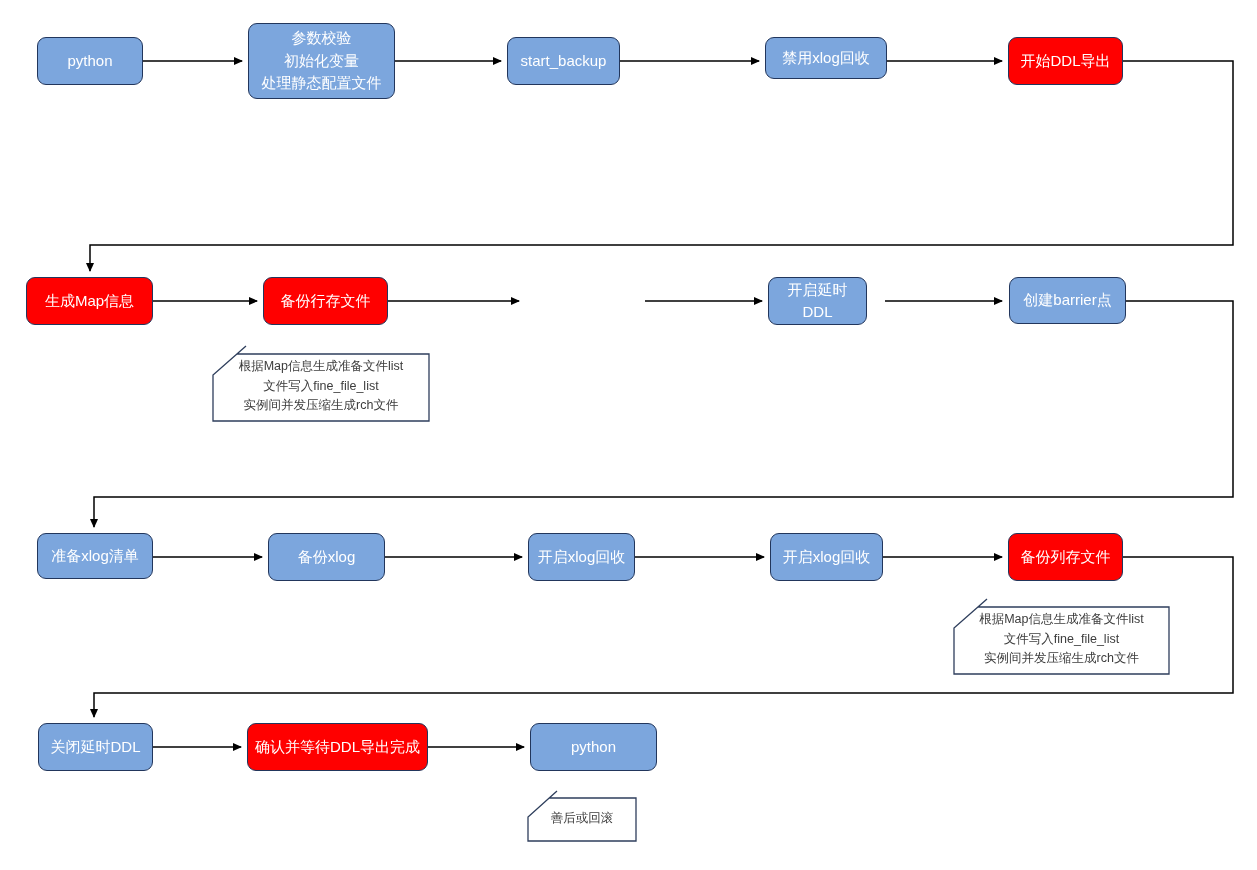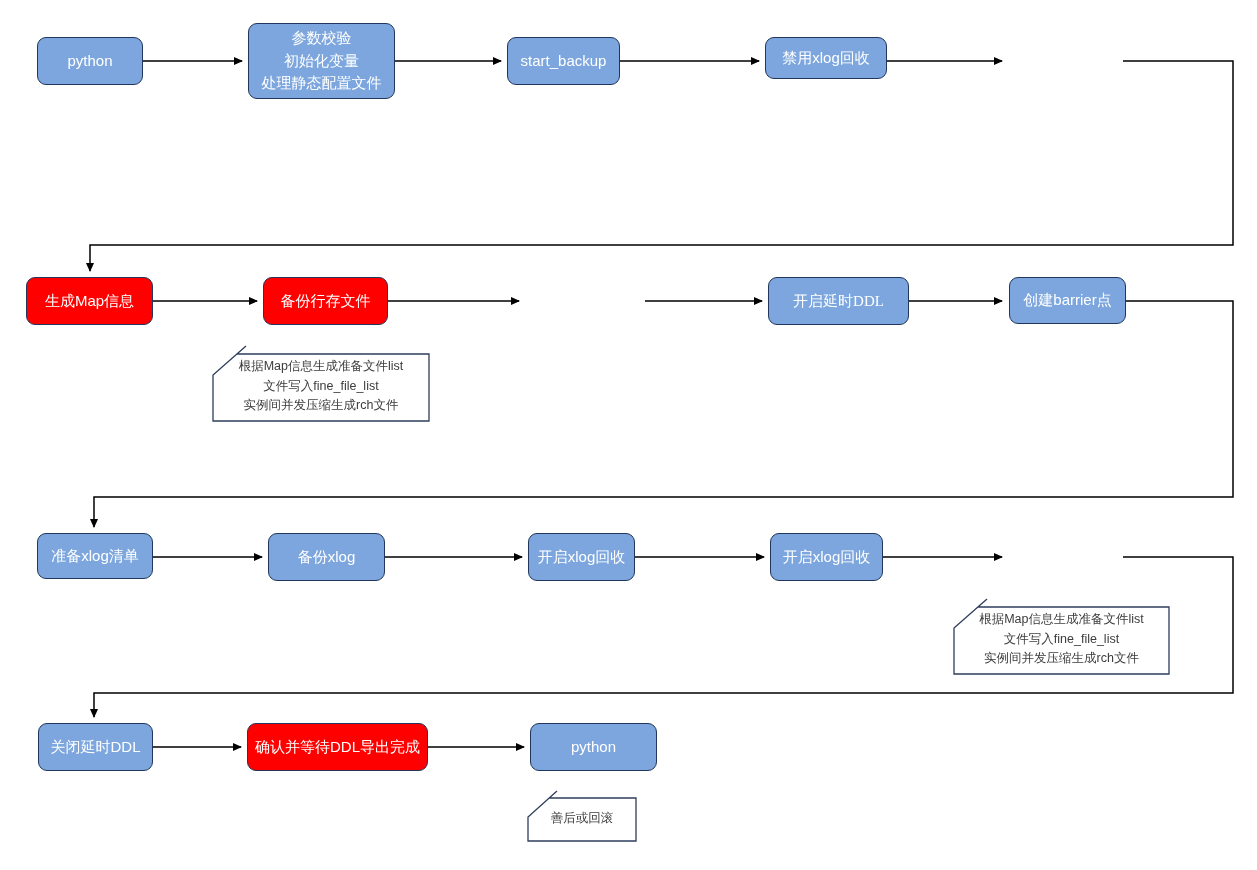--- a/index.html
+++ b/index.html
@@ -69,40 +69,42 @@
       <path d="M428 747 H524" marker-end="url(#arrow)"></path>
     </g>
   </svg>
 
   <div class="node blue" style="left:37px;top:37px;width:106px;height:48px;">python</div>
   <div class="node blue" style="left:248px;top:23px;width:147px;height:76px;">参数校验
 初始化变量
 处理静态配置文件</div>
   <div class="node blue" style="left:507px;top:37px;width:113px;height:48px;">start_backup</div>
   <div class="node blue" style="left:765px;top:37px;width:122px;height:42px;">禁用xlog回收</div>
+  <div class="node red" style="left:1008px;top:37px;width:115px;height:48px;">开始DDL导出</div>
 
 
   <div class="node red" style="left:26px;top:277px;width:127px;height:48px;">生成Map信息</div>
   <div class="node red" style="left:263px;top:277px;width:125px;height:48px;">备份行存文件</div>
-  <div class="node blue" style="left:768px;top:277px;width:141px;height:48px;font-family:Liberation Serif, serif;">开启延时DDL</div>
+  <div class="node blue" style="left:768px;top:277px;width:99px;height:48px;">开启延时DDL</div>
   <div class="node blue" style="left:972px;top:277px;width:117px;height:47px;margin-left:37px;">创建barrier点</div>
 
   <div class="note" style="left:212px;top:345px;width:218px;height:77px;">
     <svg width="218" height="77" viewBox="0 0 218 77" xmlns="http://www.w3.org/2000/svg">
       <path d="M34 1 L1 30 L1 76 L217 76 L217 9 L24.9 9" fill="#ffffff" stroke="#2E3E5C" stroke-width="1.3"></path>
     </svg>
     <div class="note-text">根据Map信息生成准备文件list
 文件写入fine_file_list
 实例间并发压缩生成rch文件</div>
   </div>
 
   <div class="node blue" style="left:37px;top:533px;width:116px;height:46px;">准备xlog清单</div>
   <div class="node blue" style="left:268px;top:533px;width:117px;height:48px;">备份xlog</div>
   <div class="node blue" style="left:528px;top:533px;width:107px;height:48px;">开启xlog回收</div>
   <div class="node blue" style="left:770px;top:533px;width:113px;height:48px;">开启xlog回收</div>
+  <div class="node red" style="left:1008px;top:533px;width:115px;height:48px;">备份列存文件</div>
 
   <div class="note" style="left:953px;top:598px;width:217px;height:77px;">
     <svg width="217" height="77" viewBox="0 0 217 77" xmlns="http://www.w3.org/2000/svg">
       <path d="M34 1 L1 30 L1 76 L216 76 L216 9 L24.9 9" fill="#ffffff" stroke="#2E3E5C" stroke-width="1.3"></path>
     </svg>
     <div class="note-text">根据Map信息生成准备文件list
 文件写入fine_file_list
 实例间并发压缩生成rch文件</div>
   </div>
 

